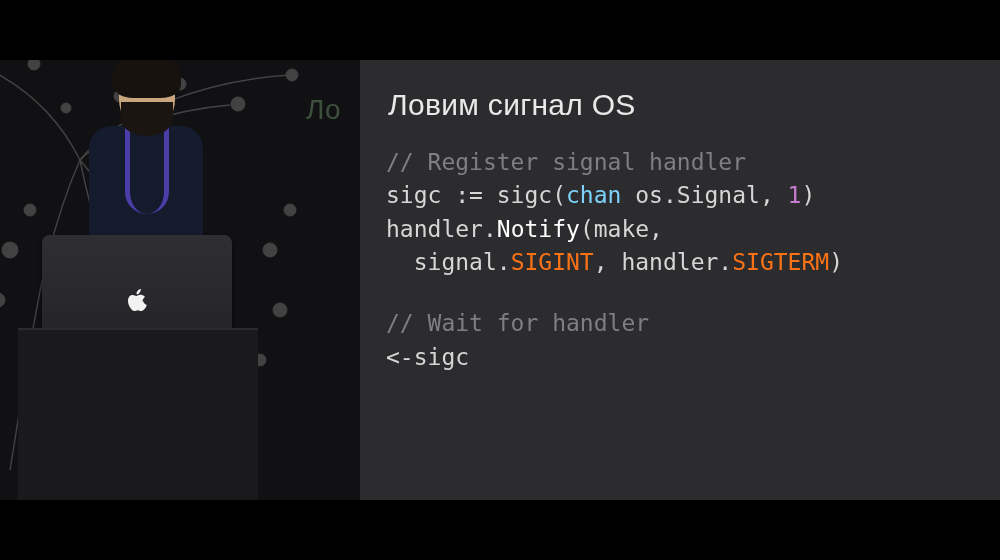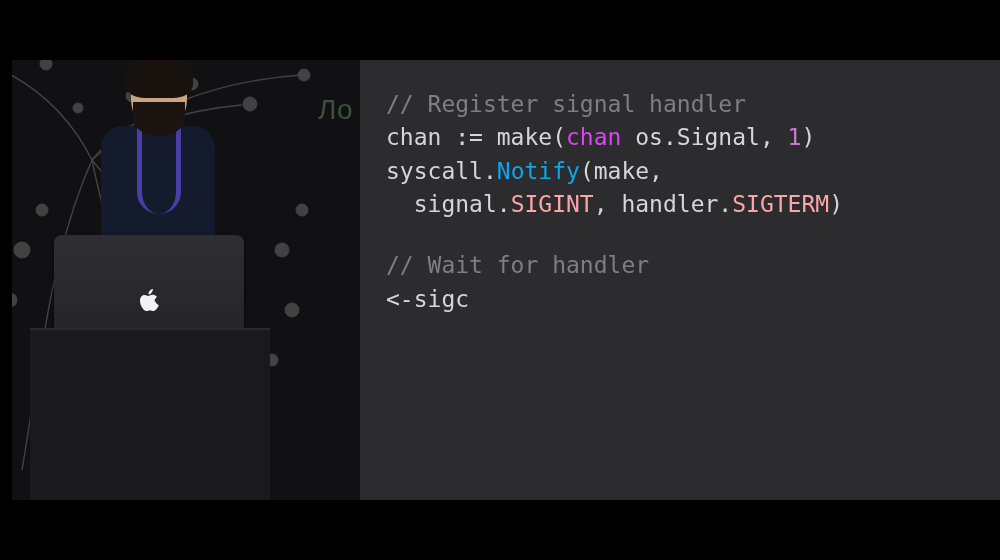--- a/index.html
+++ b/index.html
@@ -13,21 +13,21 @@
   }
   .frame {
     position: absolute;
     left: 0;
     top: 60px;
     width: 1000px;
     height: 440px;
   }
   .speaker-area {
     position: absolute;
-    left: 12px;
+    left: 0;
     top: 0;
     width: 360px;
     height: 440px;
     background: #111113;
     overflow: hidden;
   }
   
   .dandelion {
     position: absolute;
     stroke: #6b6b6b;
@@ -147,23 +147,23 @@
     letter-spacing: 0.3px;
   }
   .code {
     font-family: "SF Mono", Menlo, Consolas, monospace;
     font-size: 23px;
     line-height: 1.45;
     color: #d6d6d6;
     white-space: pre;
   }
   .tk-comment { color: #7f7f82; text-align: center; }
-  .tk-keyword { color: #d946ef; }
-  .tk-func    { color: #0ea5e9; }
-  .tk-const   { color: #fca5a5; }
+  .tk-keyword { color: #7dd3fc; }
+  .tk-func    { color: #ffffff; }
+  .tk-const   { color: #f97316; }
   .tk-number  { color: #c77dcf; }
   .gap { display:block; height: 28px; }
 </style>
 </head>
 <body>
 
 <div class="frame">
 
   <div class="speaker-area">
     <svg class="dandelion" style="left:-30px; top:-10px;" width="360" height="420">
@@ -208,22 +208,23 @@
             <path fill="#f2f2f2" d="M15.5 12.6c0-3 2.4-4.4 2.5-4.5-1.4-2-3.5-2.3-4.2-2.3-1.8-.2-3.5 1.1-4.4 1.1-.9 0-2.3-1-3.8-1C3.5 5.9 1 7.5 1 11.8c0 1.3.2 2.6.7 4 .7 1.8 3.1 6.3 5.7 6.2 1.2 0 2-.8 3.5-.8 1.5 0 2.2.8 3.5.8 2.6 0 4.8-4.1 5.4-5.9-3.4-1.6-3.3-3.4-3.3-3.5zM12.7 3.4C13.6 2.3 14.1.9 14 0c-1.2.1-2.5.8-3.3 1.8-.8.9-1.4 2.3-1.2 3.5 1.3.1 2.5-.7 3.2-1.9z"></path>
           </svg>
       </span>
     </div>
     <div class="podium"></div>
 
     <div class="peek-title">Ло</div>
   </div>
 
   <div class="slide">
+    <h1 class="slide-title">Ловим сигнал OS</h1>
 
     <div class="code"><span class="tk-comment">// Register signal handler</span>
-<span>chan := make(</span><span class="tk-keyword">chan</span><span> os.Signal, </span><span class="tk-number">1</span><span>)</span>
-<span>syscall.</span><span class="tk-func">Notify</span><span>(make,</span>
+<span>sigc := sigc(</span><span class="tk-keyword">chan</span><span> os.Signal, </span><span class="tk-number">1</span><span>)</span>
+<span>handler.</span><span class="tk-func">Notify</span><span>(make,</span>
 <span>  signal.</span><span class="tk-const">SIGINT</span><span>, handler.</span><span class="tk-const">SIGTERM</span><span>)</span>
 <span class="gap"></span><span class="tk-comment">// Wait for handler</span>
 <span>&lt;-sigc</span></div>
   </div>
 
 </div>
 
 </body></html>

